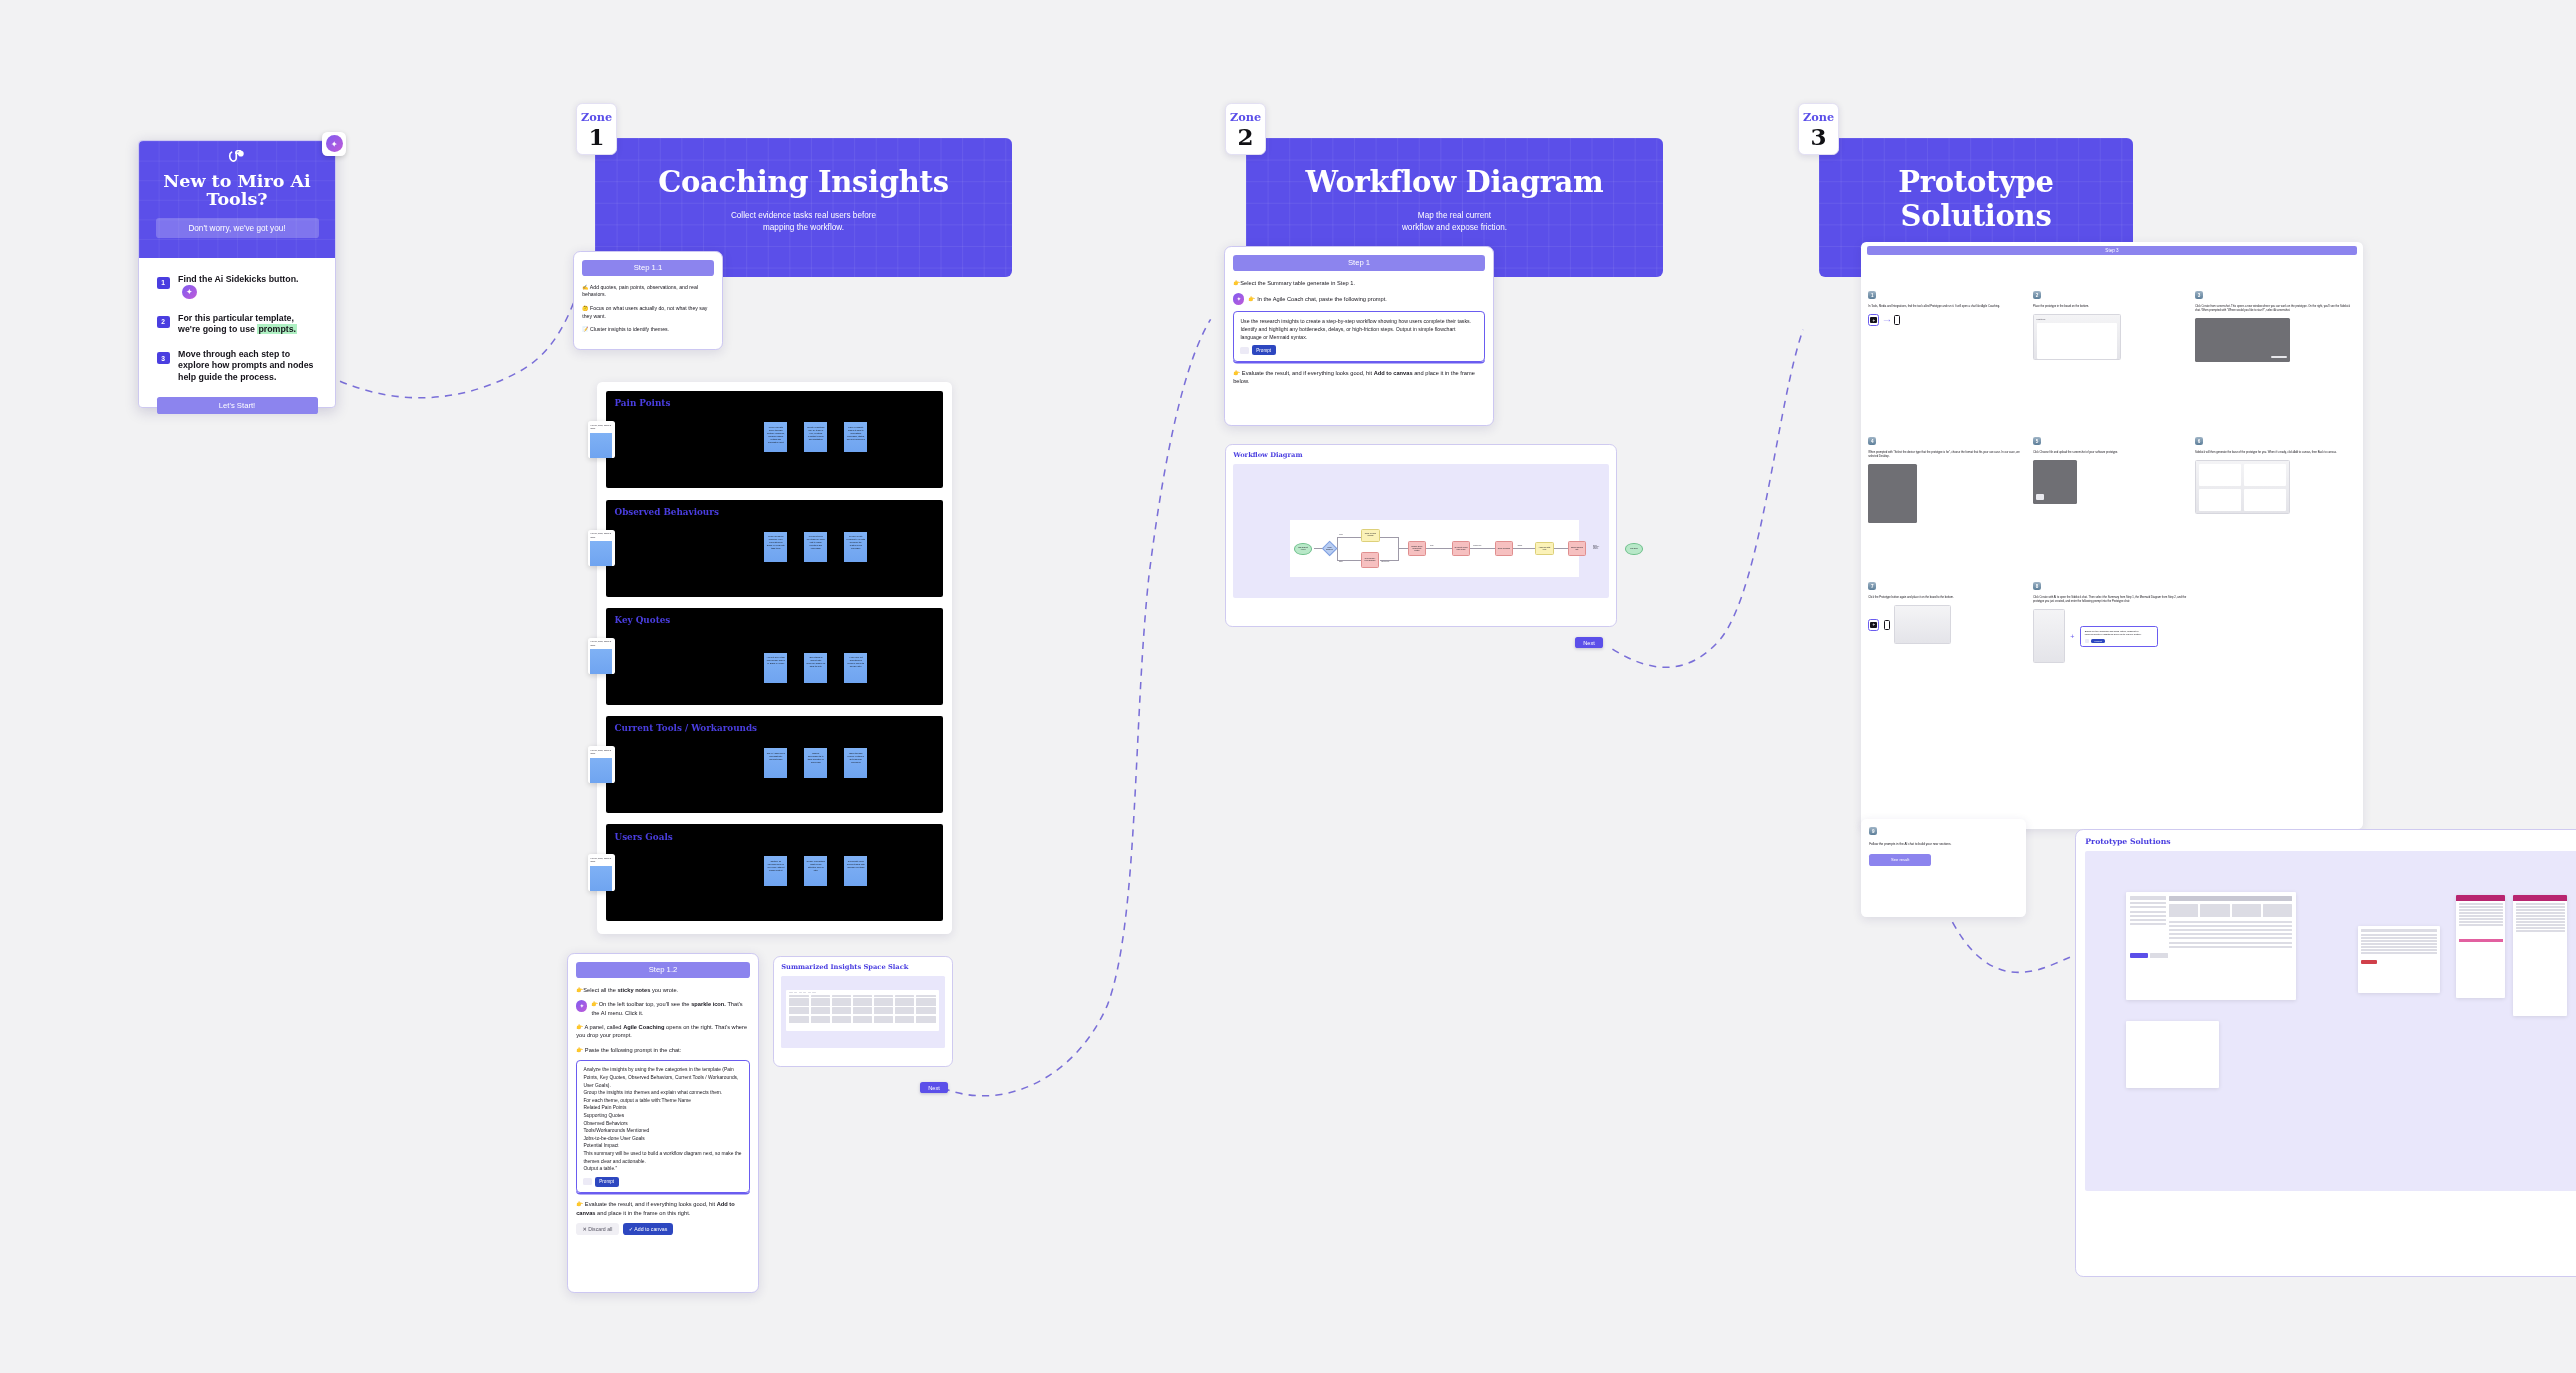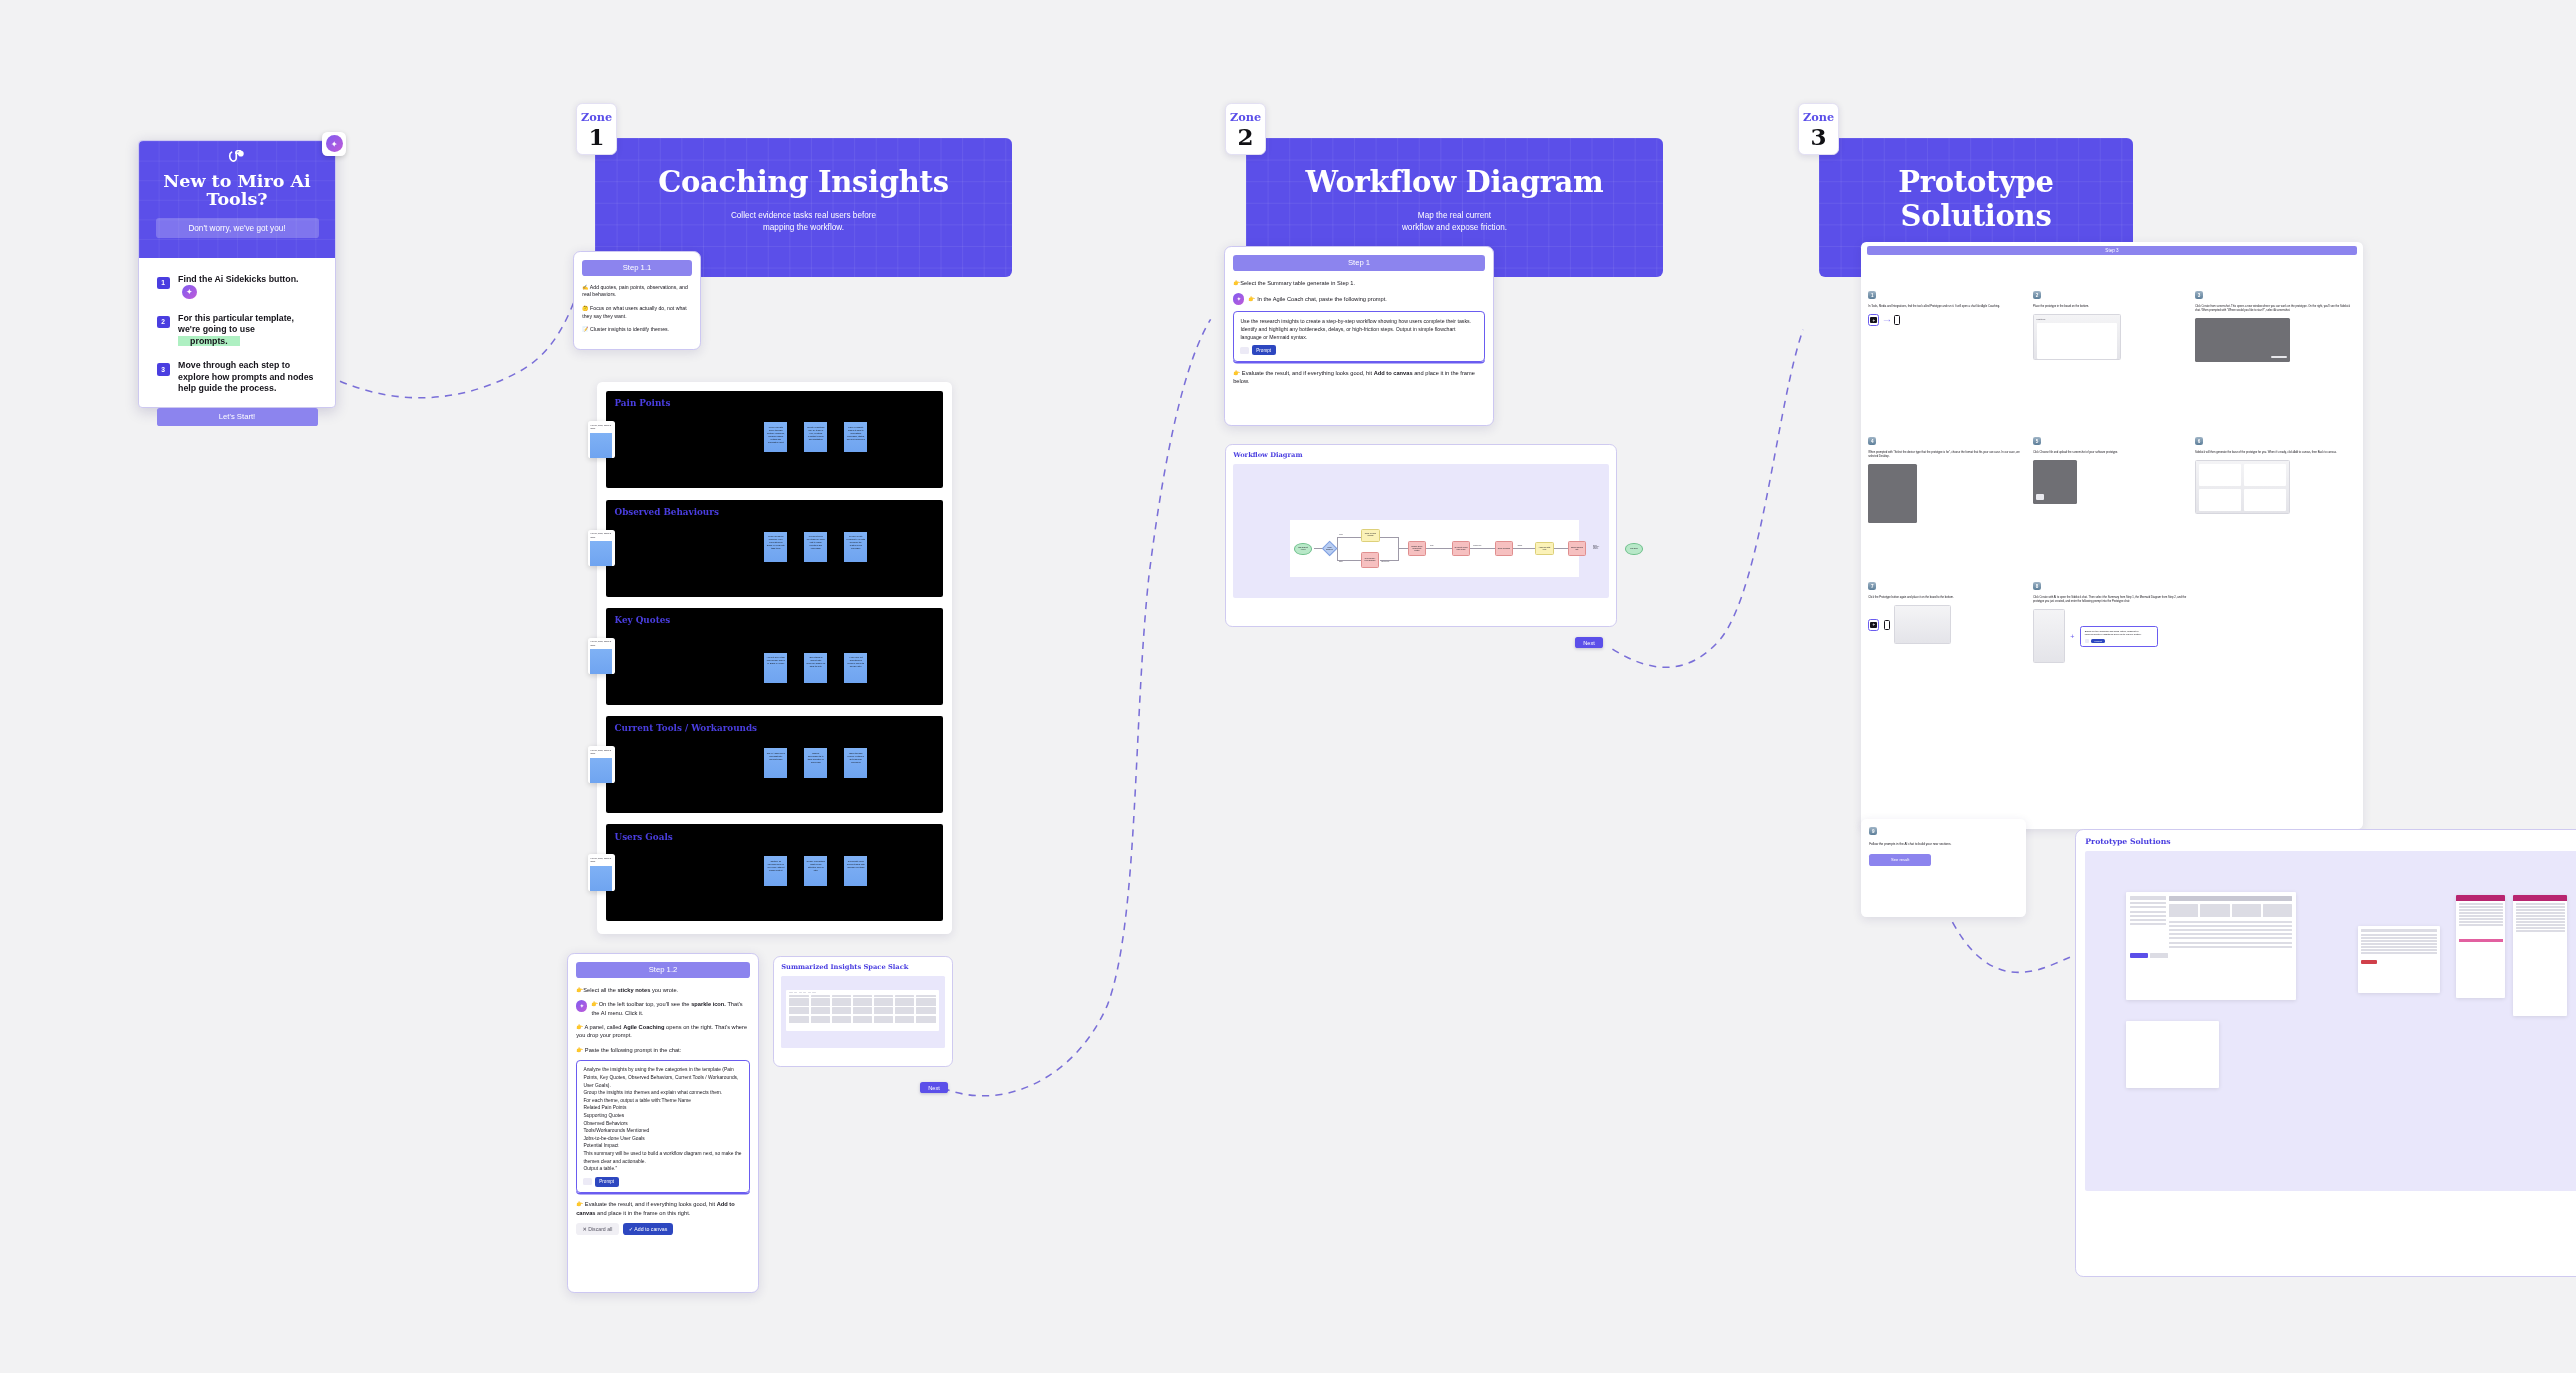--- a/index.html
+++ b/index.html
@@ -53,21 +53,21 @@
     color:#fff; font-size:8.2px;
   }
   #intro-body { padding: 15.5px 17.5px 0; }
   .intro-row { display: flex; gap: 8.2px; margin-bottom: 13.4px; align-items: flex-start; }
   .num-chip {
     flex: none; width: 13.4px; height: 12.4px; border-radius: 2.1px;
     background: #4a3ee0; color: #fff; font-size: 6.7px; font-weight: 700;
     display: flex; align-items: center; justify-content: center; margin-top: 3.1px;
   }
   .intro-txt { font-size: 8.8px; font-weight: 700; line-height: 1.3; color: #15131a; }
-  .hl { background: #aef0c2; padding: 0 12px; }
+  .hl { background: #aef0c2; padding: 0 1px; }
   .intro-inline-sparkle {
     width: 14.4px; height: 14.4px; border-radius: 50%;
     background: linear-gradient(135deg,#7f5bf0,#c05bd8);
     display:inline-flex; align-items:center; justify-content:center;
     color:#fff; font-size:6.7px; margin-left: 4.1px; vertical-align: middle;
   }
   #start-btn {
     margin: 6.2px 17.5px 0; height: 17.5px; border-radius: 2.6px;
     background: #8c84ee; color: #fff; font-size: 7.7px;
     display: flex; align-items: center; justify-content: center; cursor: pointer;
@@ -236,21 +236,21 @@
     <div class="zone-num">1</div>
   </div>
   <div class="abs banner" style="left:595px; top:138px; width:417px; height:139px;">
     <div class="banner-title serif">Coaching Insights</div>
     <div class="banner-sub">
       <span>Collect evidence tasks real users before</span><br>
       <span>mapping the workflow.</span>
     </div>
   </div>
 
-  <div class="abs step-card" style="left:573px; top:251px; width:128px; height:99px;">
+  <div class="abs step-card" style="left:573px; top:251px; width:150px; height:99px;">
     <div class="step-pill">Step 1.1</div>
     <div class="step-line" style="font-size:5.2px;">✍️ Add quotes, pain points, observations, and real behaviors.</div>
     <div class="step-line" style="font-size:5.2px;">🤔 Focus on what users actually do, not what they say they want.</div>
     <div class="step-line" style="font-size:5.2px;">📝 Cluster insights to identify themes.</div>
   </div>
 
   <div class="abs" id="insight-board" style="left:597px; top:382px; width:355px; height:552px;">
     <div id="insight-rows" style="position:absolute; left:9.3px; top:9.3px; width:337px;">
         <div class="insight-row" style="height: 97px; margin-bottom: 11.3px;">
           <div class="row-title">Pain Points</div>

